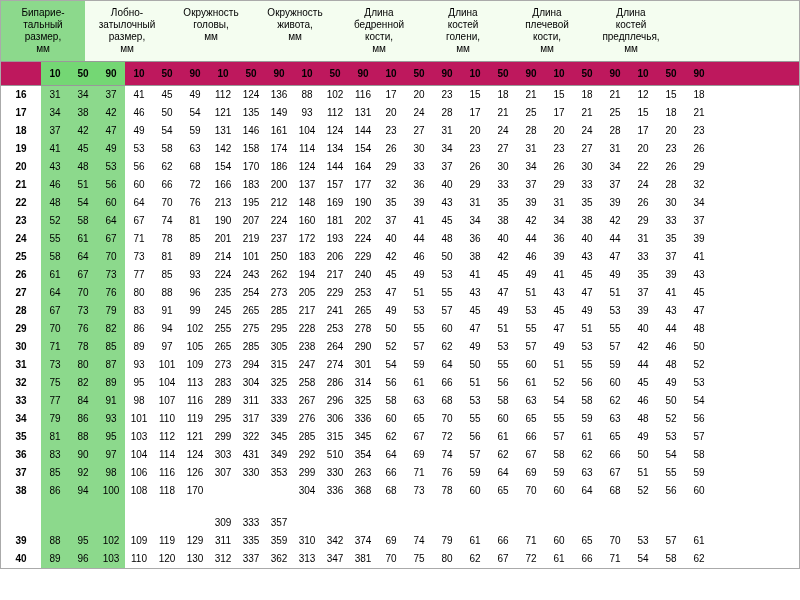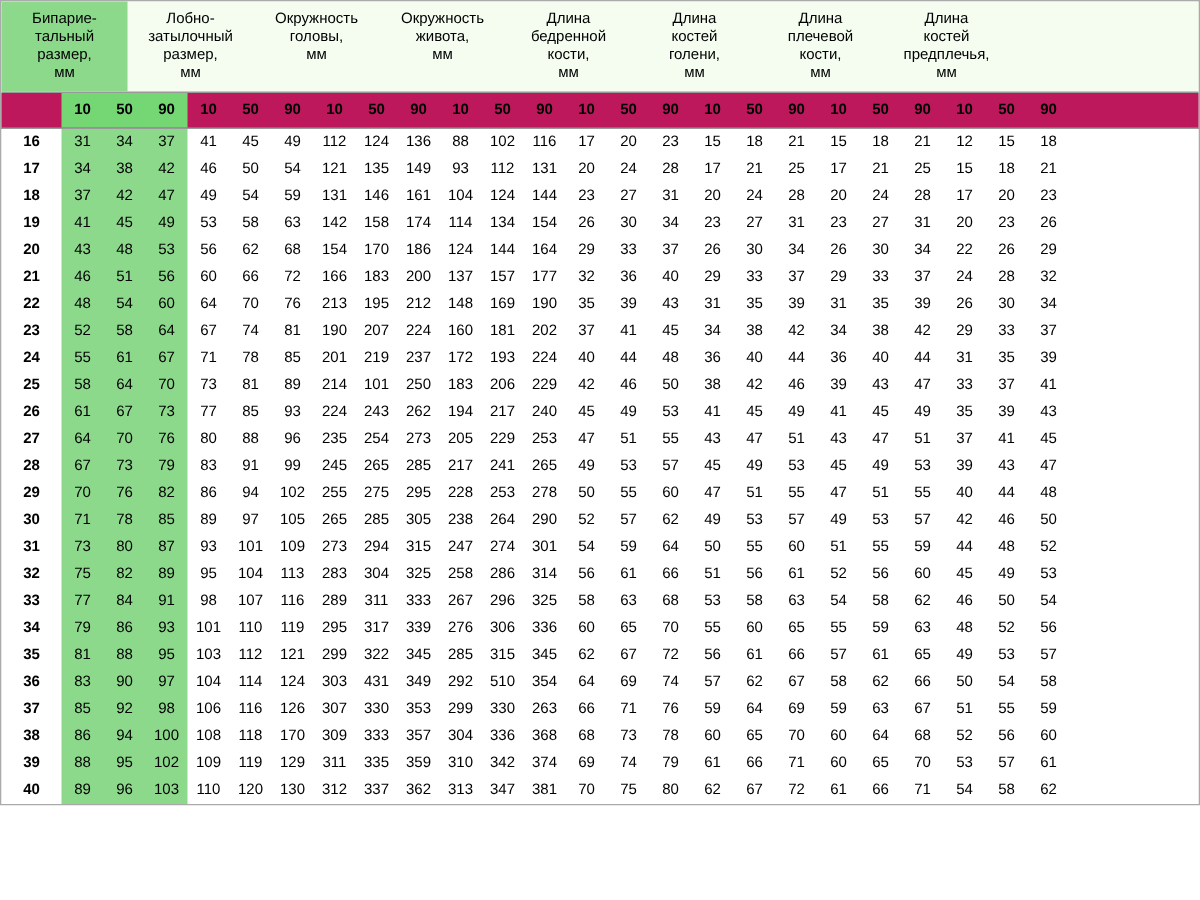--- a/index.html
+++ b/index.html
@@ -1071,21 +1071,21 @@
         <div class="highlight-group" style="display: flex;">
           <div class="dcell">86</div>
           <div class="dcell">94</div>
           <div class="dcell">100</div>
         </div>
         <div style="display: flex;">
           <div class="dcell">108</div>
           <div class="dcell">118</div>
           <div class="dcell">170</div>
         </div>
-        <div style="display: flex;">
+        <div style="display: flex; margin-top: 32px;">
           <div class="dcell">309</div>
           <div class="dcell">333</div>
           <div class="dcell">357</div>
         </div>
         <div style="display: flex;">
           <div class="dcell">304</div>
           <div class="dcell">336</div>
           <div class="dcell">368</div>
         </div>
         <div style="display: flex;">

